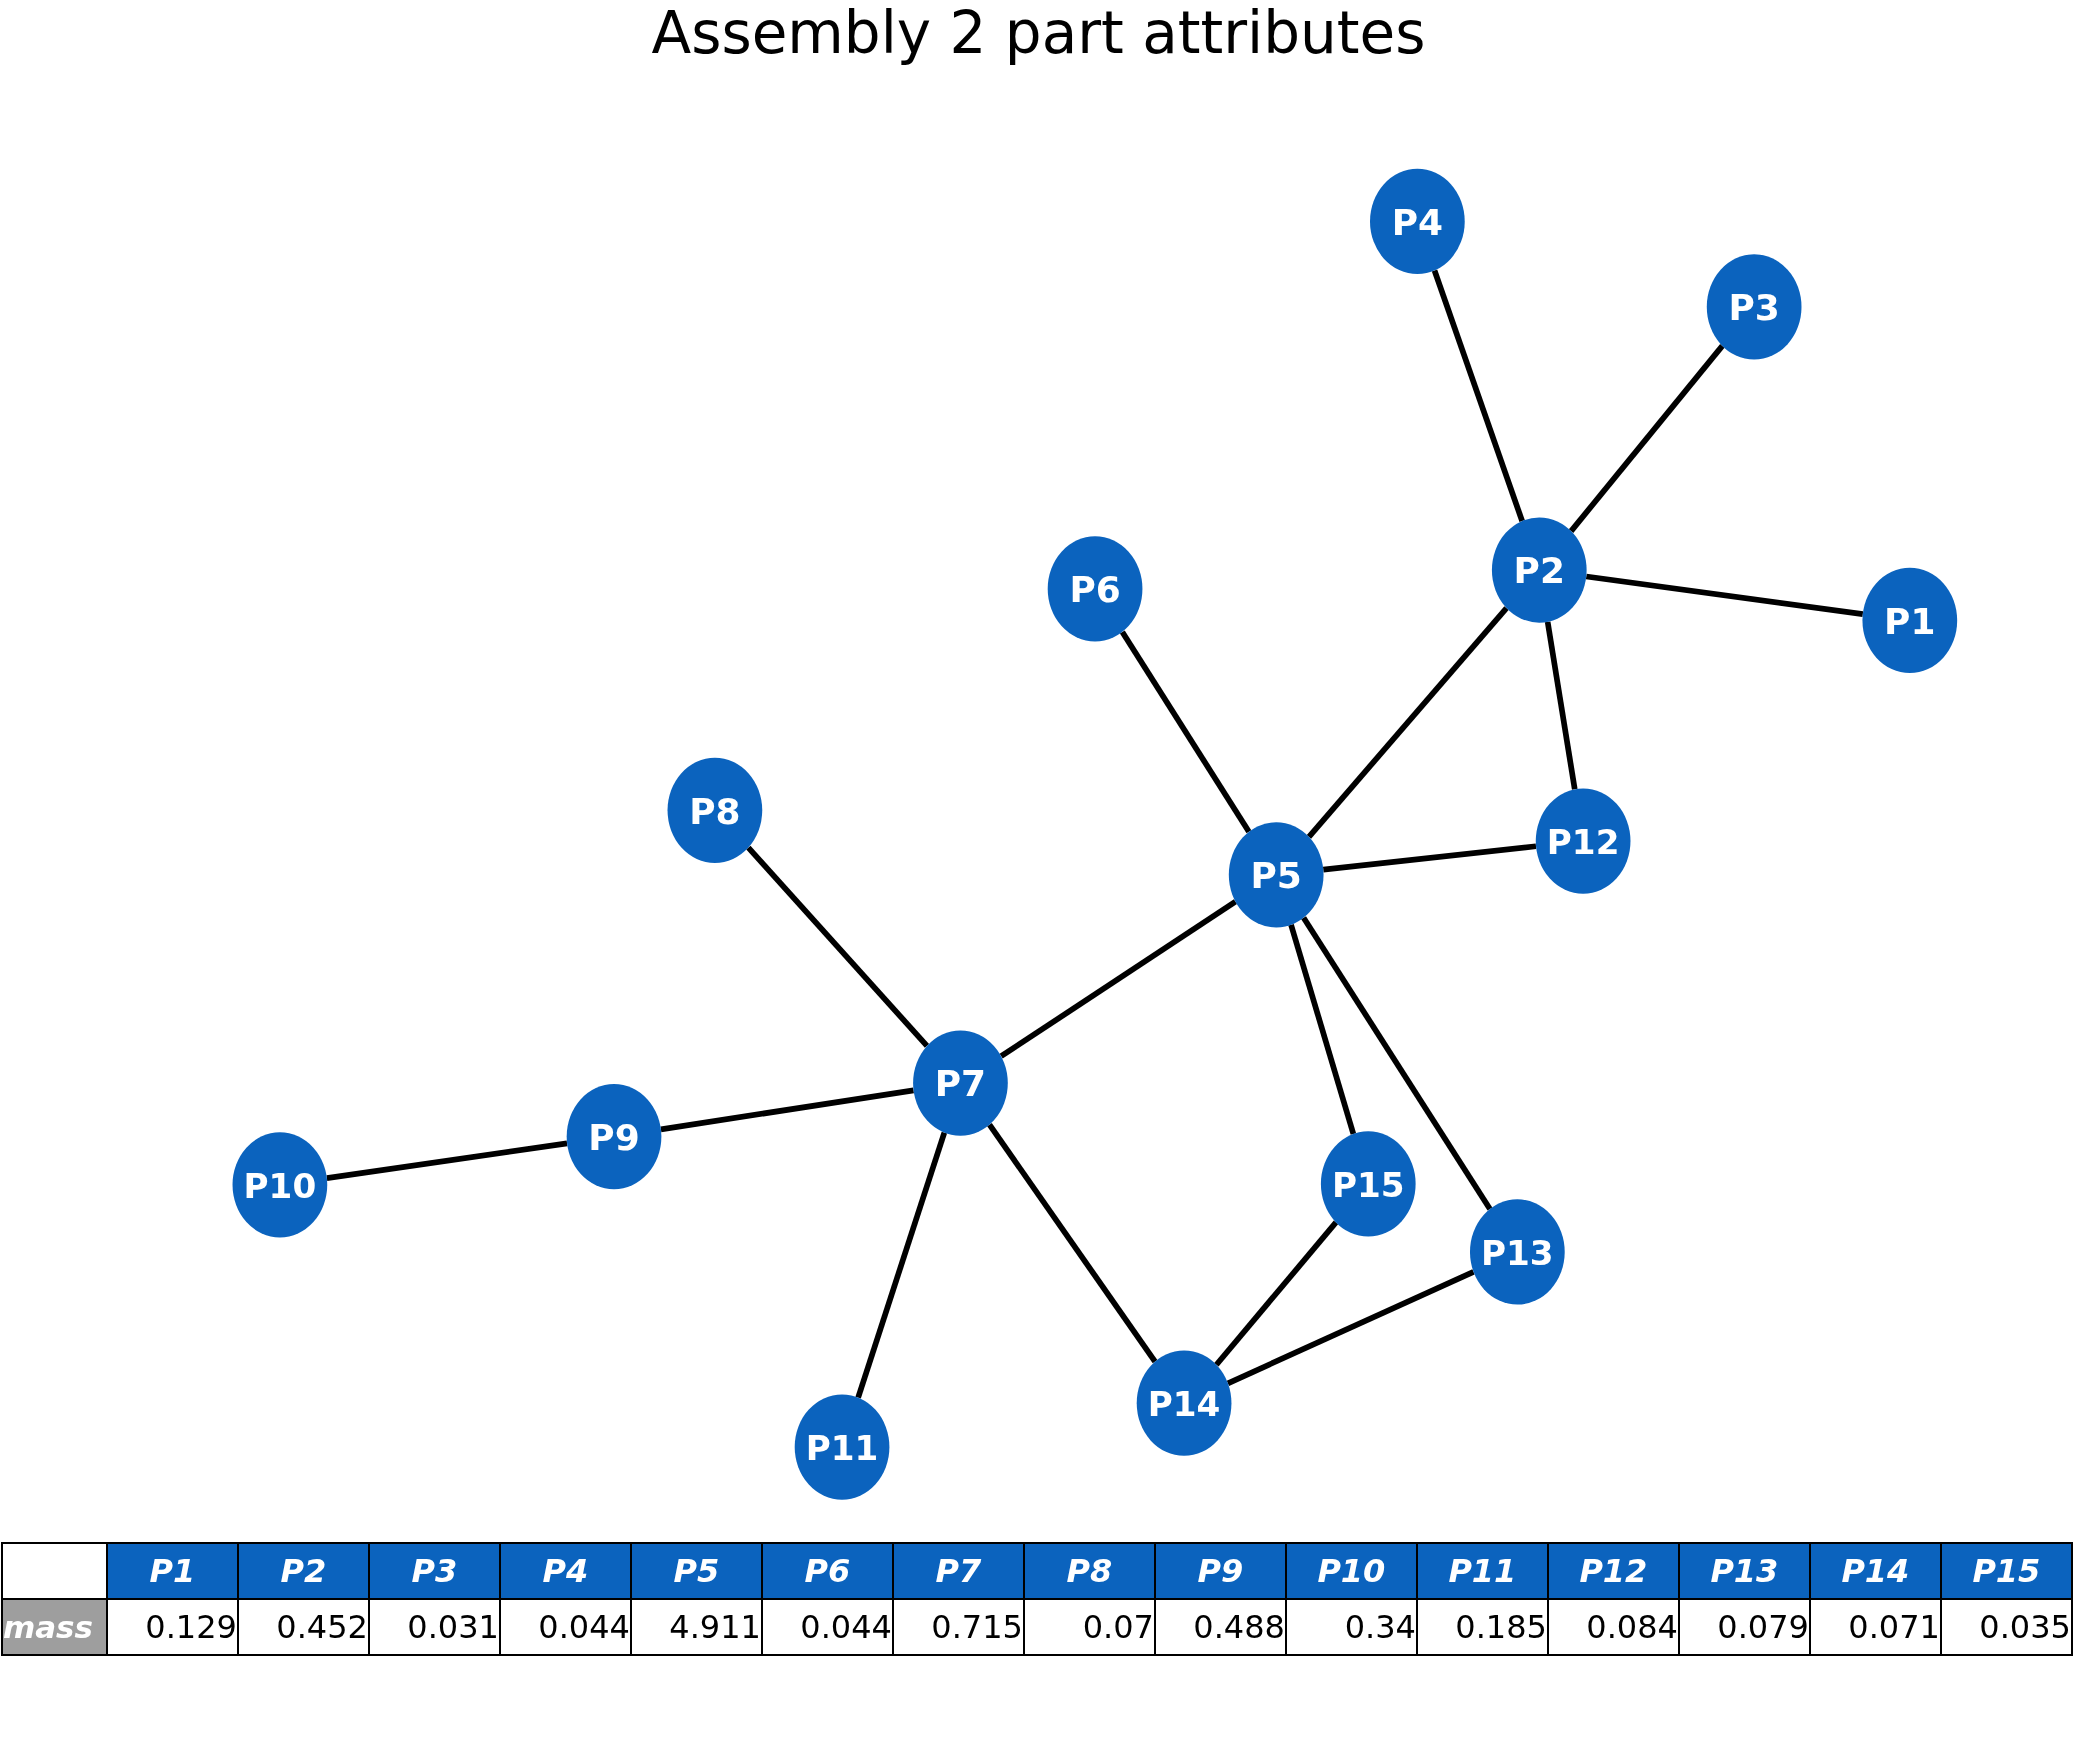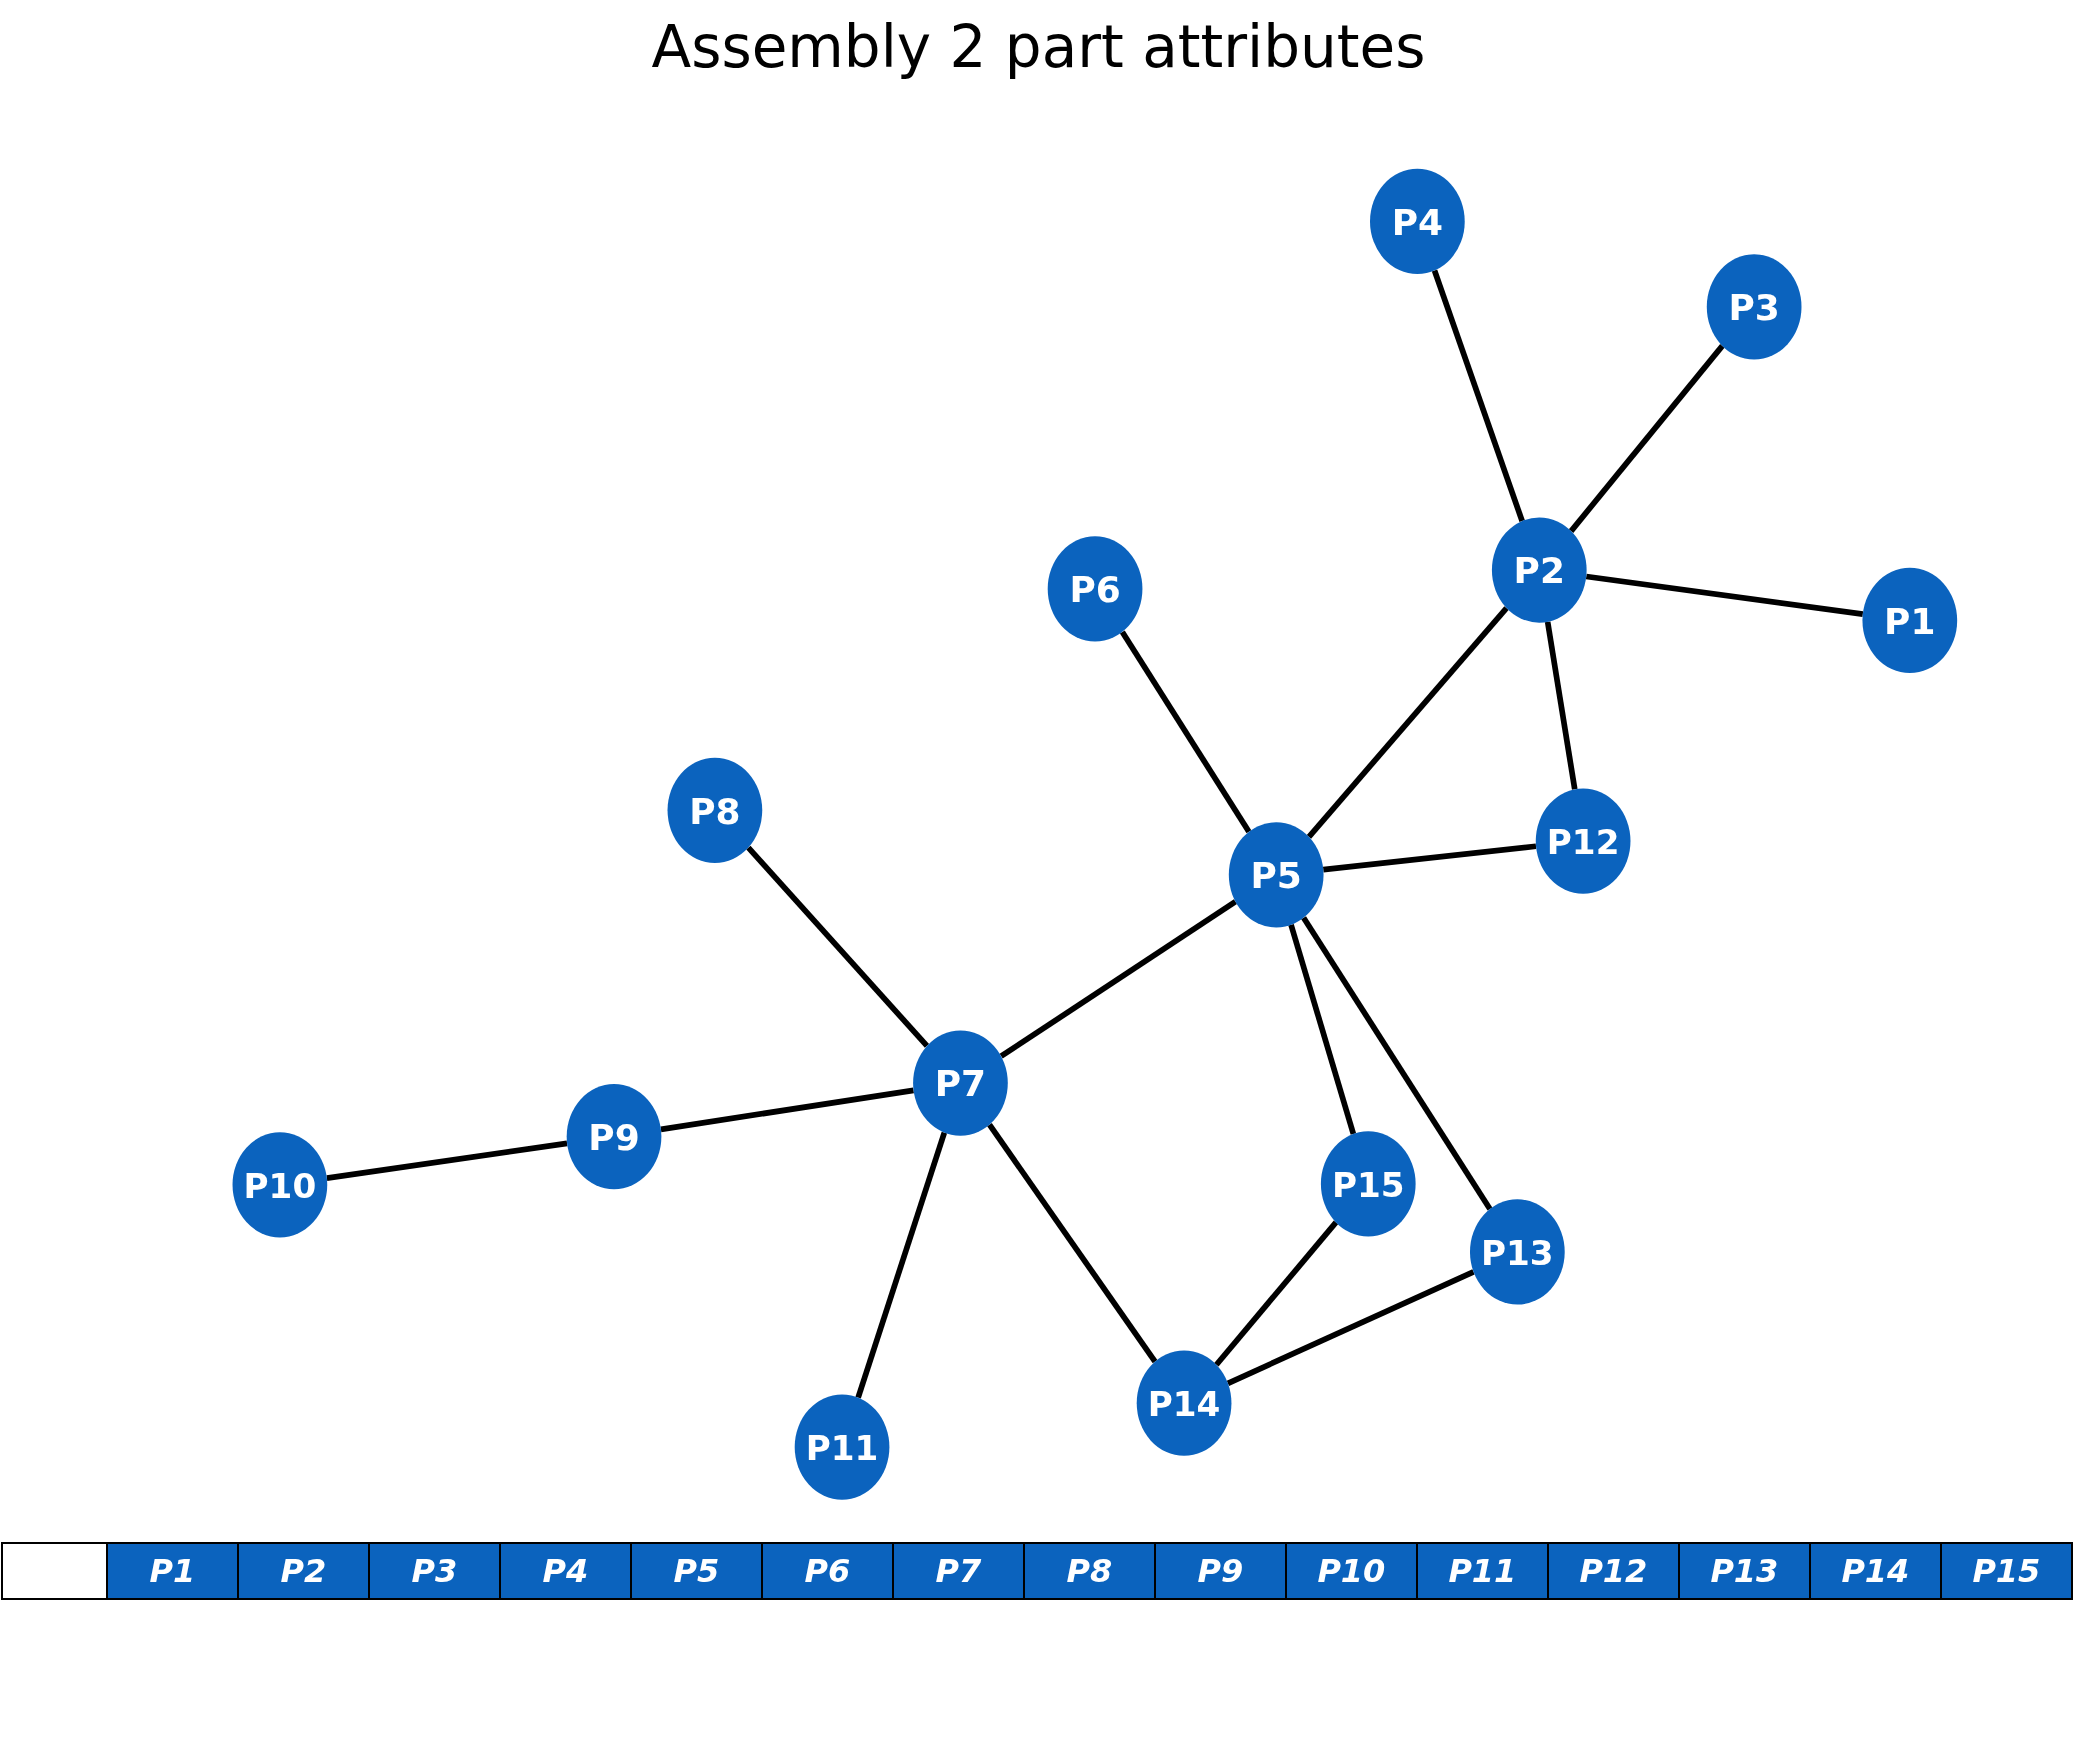--- a/index.html
+++ b/index.html
@@ -1,20 +1,20 @@
 <!DOCTYPE html>
 <html style="font-size:7px"><head>
 <meta charset="utf-8">
 <style>
   html,body{margin:0;padding:0;background:#ffffff;}
   body{width:2077px;height:1757px;font-family:"DejaVu Sans",sans-serif;overflow:hidden;}
   #root{position:relative;width:2077px;height:1757px;background:#fff;}
 
   #title{
-    position:absolute; left:0; top:18px; width:2077px; height:57px;
+    position:absolute; left:0; top:4px; width:2077px; height:57px;
     display:flex; align-items:center; justify-content:center;
     font-family:"DejaVu Sans",sans-serif;
     font-size:58px; font-weight:400; color:#000; letter-spacing:0px;
     white-space:nowrap;
   }
 
   #graph{position:absolute; left:0; top:0; width:2077px; height:1526px;}
   #graph svg{display:block;width:2077px;height:1526px;}
 
   .edge{stroke:#000000;stroke-width:13;stroke-linecap:butt;fill:none;}
@@ -199,18 +199,36 @@
             <th class="hcell">P9</th>
             <th class="hcell">P10</th>
             <th class="hcell">P11</th>
             <th class="hcell">P12</th>
             <th class="hcell">P13</th>
             <th class="hcell">P14</th>
             <th class="hcell">P15</th>
           </tr>
       </thead>
       <tbody id="attr-body">
+          <tr>
+            <td class="rowlab">mass</td>
+            <td class="val">0.129</td>
+            <td class="val">0.452</td>
+            <td class="val">0.031</td>
+            <td class="val">0.044</td>
+            <td class="val">4.911</td>
+            <td class="val">0.044</td>
+            <td class="val">0.715</td>
+            <td class="val">0.07</td>
+            <td class="val">0.488</td>
+            <td class="val">0.34</td>
+            <td class="val">0.185</td>
+            <td class="val">0.084</td>
+            <td class="val">0.079</td>
+            <td class="val">0.071</td>
+            <td class="val">0.035</td>
+          </tr>
         </tbody>
     </table>
   </div>
 
 </div>
 
 
 </body></html>

